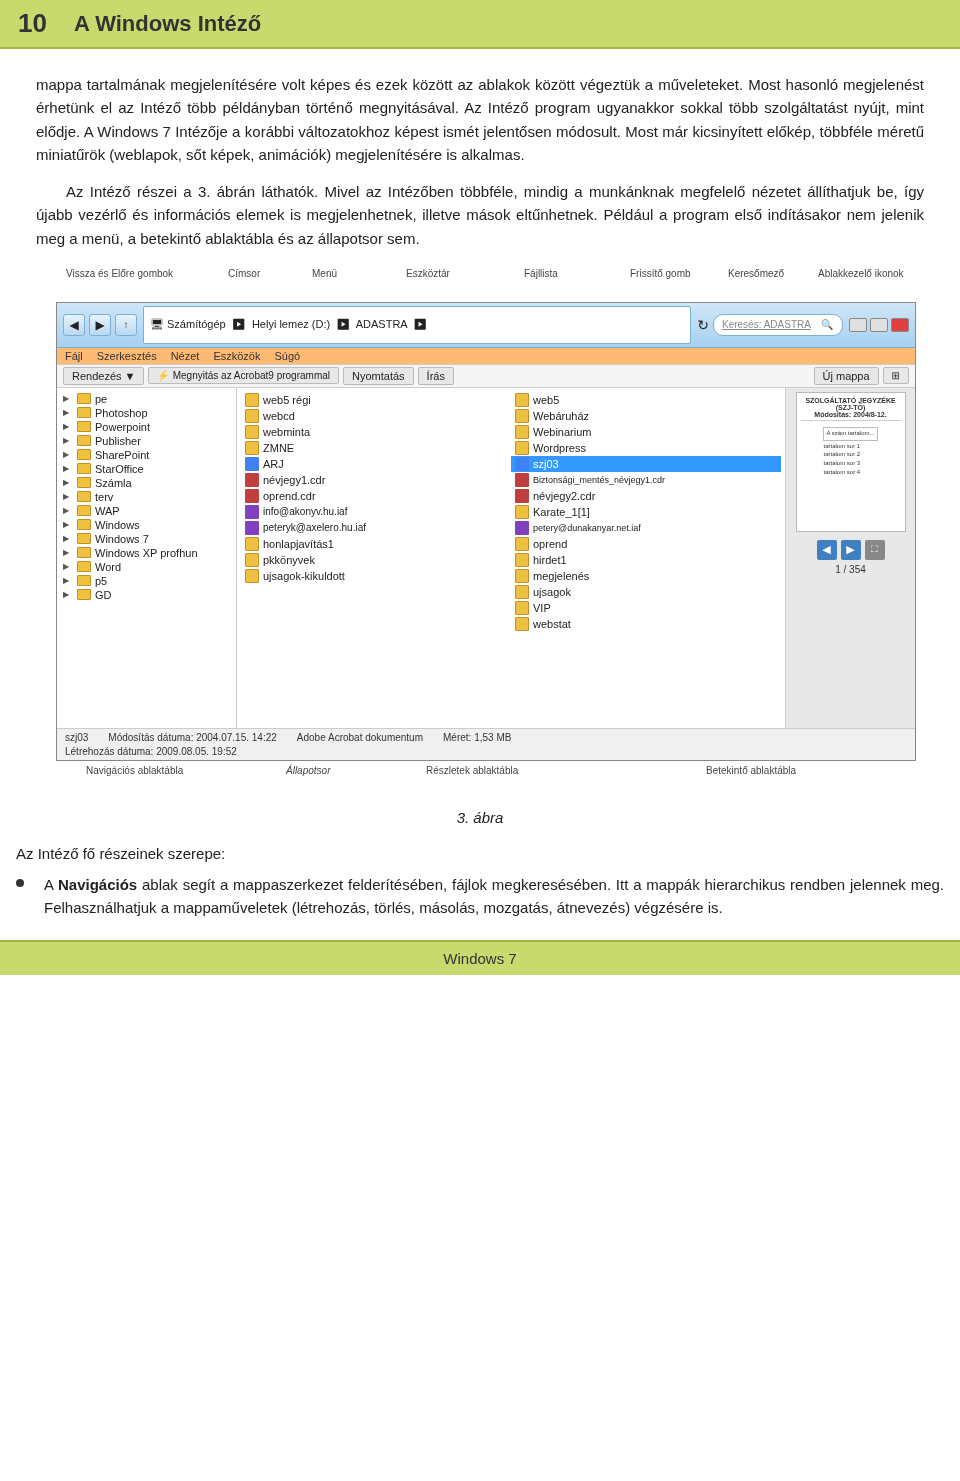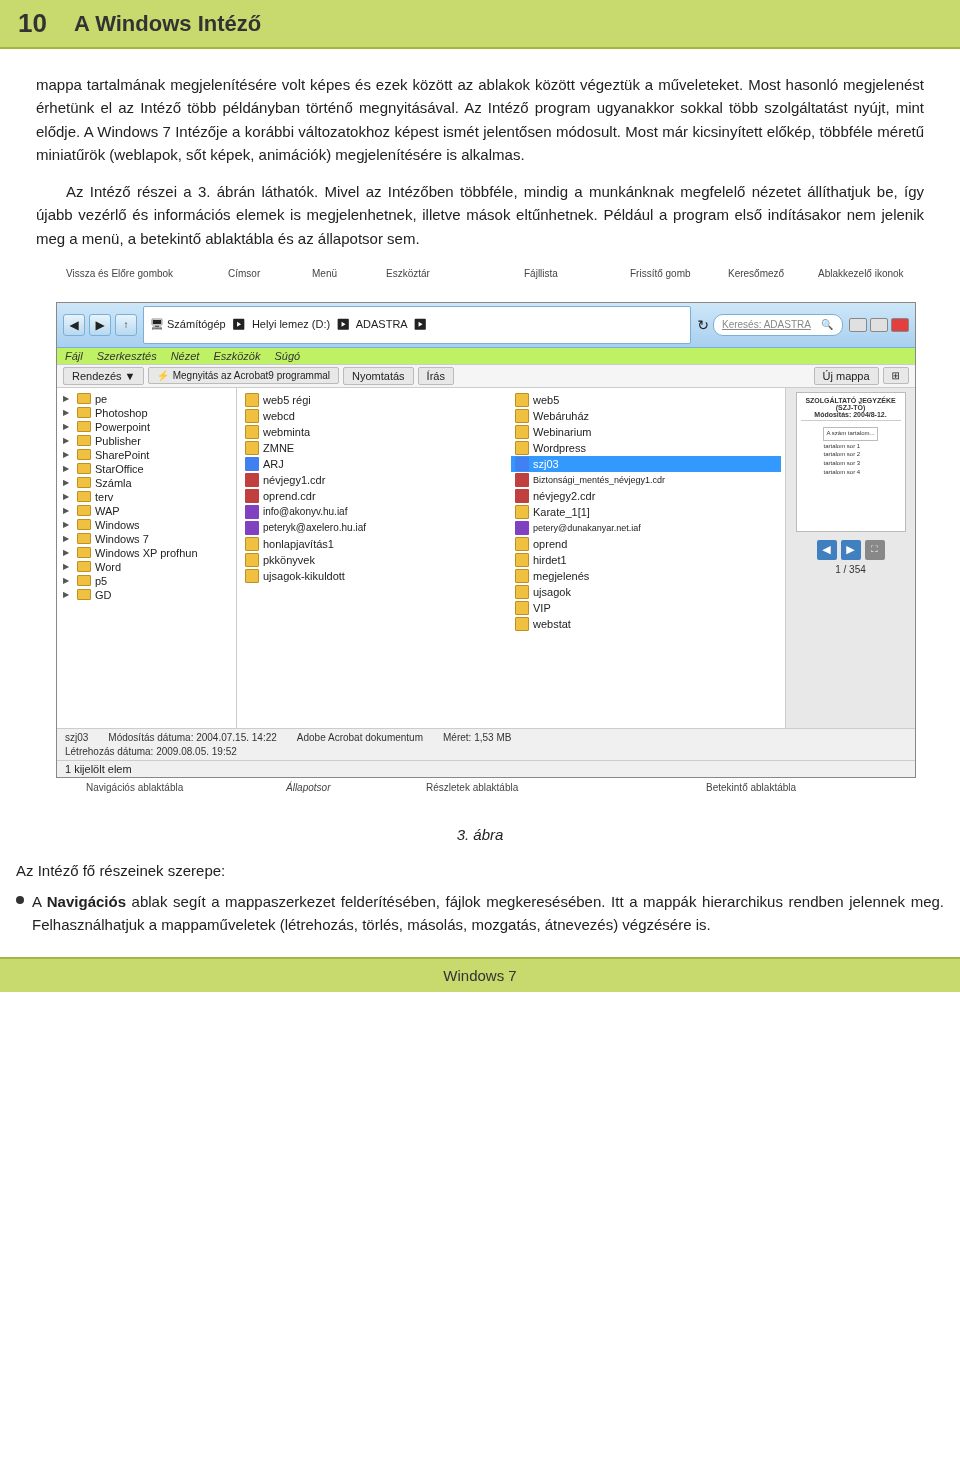--- a/index.html
+++ b/index.html
@@ -143,27 +143,26 @@
       padding: 2px 8px;
       background: #e8e8e8;
       border: 1px solid #bbb;
       border-radius: 2px;
       font-size: 11px;
       cursor: pointer;
     }
 
     
     .explorer-menu {
-      background: #bef264;
+      background: #fdba74;
       border-bottom: 1px solid #ccc;
       padding: 2px 8px;
       font-size: 11px;
       display: flex;
       gap: 14px;
-      font-style: italic;
     }
     .menu-item {
       cursor: pointer;
       color: #333;
     }
 
     
     .explorer-body {
       display: flex;
       height: 340px;
@@ -298,21 +297,21 @@
       margin-bottom: 8px;
       line-height: 1.55;
     }
     .bullet-list {
       list-style: none;
       padding: 0;
     }
     .bullet-list li {
       display: flex;
       align-items: flex-start;
-      gap: 8px;
+      gap: 20px;
       margin-bottom: 10px;
       line-height: 1.55;
       text-align: justify;
     }
     .bullet-dot {
       width: 8px;
       height: 8px;
       background: #333;
       border-radius: 50%;
       margin-top: 6px;
@@ -362,21 +361,21 @@
     Az Intéző részei a 3. ábrán láthatók. Mivel az Intézőben többféle, mindig a munkánknak megfelelő nézetet állíthatjuk be, így újabb vezérlő és információs elemek is megjelenhetnek, illetve mások eltűnhetnek. Például a program első indításakor nem jelenik meg a menü, a betekintő ablaktábla és az állapotsor sem.
   </p>
 </div>
 
 <div class="screenshot-area">
 
   <div style="position:relative; width:860px; margin:0 auto; height:34px;">
     <span class="fig-label-top" style="left:10px;">Vissza és Előre gombok</span>
     <span class="fig-label-top" style="left:172px;">Címsor</span>
     <span class="fig-label-top" style="left:256px;">Menü</span>
-    <span class="fig-label-top" style="left:330px;">Eszköztár</span>
+    <span class="fig-label-top" style="left:350px;">Eszköztár</span>
     <span class="fig-label-top" style="left:468px;">Fájllista</span>
     <span class="fig-label-top" style="left:574px;">Frissítő gomb</span>
     <span class="fig-label-top" style="left:672px;">Keresőmező</span>
     <span class="fig-label-top" style="left:762px;">Ablakkezelő ikonok</span>
   </div>
 
   <div class="explorer-wrapper">
 
     <div class="explorer-titlebar">
       <div class="titlebar-left">
@@ -572,23 +571,20 @@
     <div class="file-details">
       <span>szj03</span>
       <span>Módosítás dátuma: 2004.07.15. 14:22</span>
       <span>Adobe Acrobat dokumentum</span>
       <span>Méret: 1,53 MB</span>
     </div>
     <div class="file-details" style="border-top:none; padding-top:0;">
       <span>Létrehozás dátuma: 2009.08.05. 19:52</span>
     </div>
 
-    <div class="explorer-statusbar">
-      <span>1 kijelölt elem</span>
-    </div>
   </div>
 
   <div style="position:relative; width:860px; margin:0 auto; height:34px; margin-top:4px;">
     <span class="fig-label-bottom" style="left:30px;">Navigációs ablaktábla</span>
     <span class="fig-label-bottom" style="left:230px;font-style:italic;">Állapotsor</span>
     <span class="fig-label-bottom" style="left:370px;">Részletek ablaktábla</span>
     <span class="fig-label-bottom" style="left:650px;">Betekintő ablaktábla</span>
   </div>
 
 </div>

